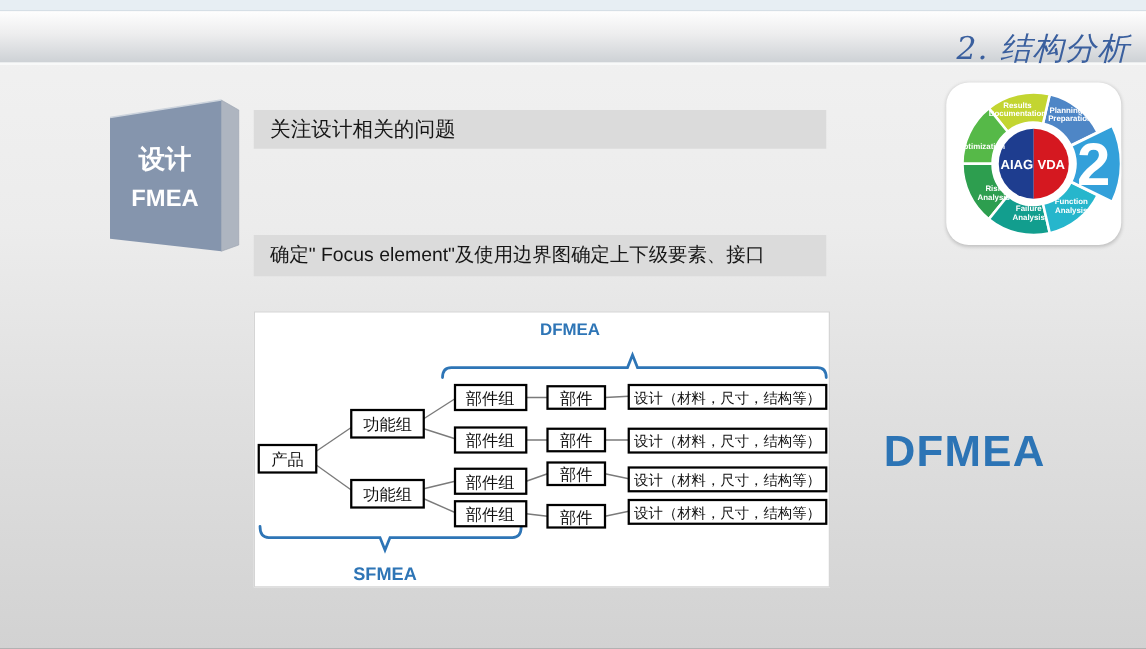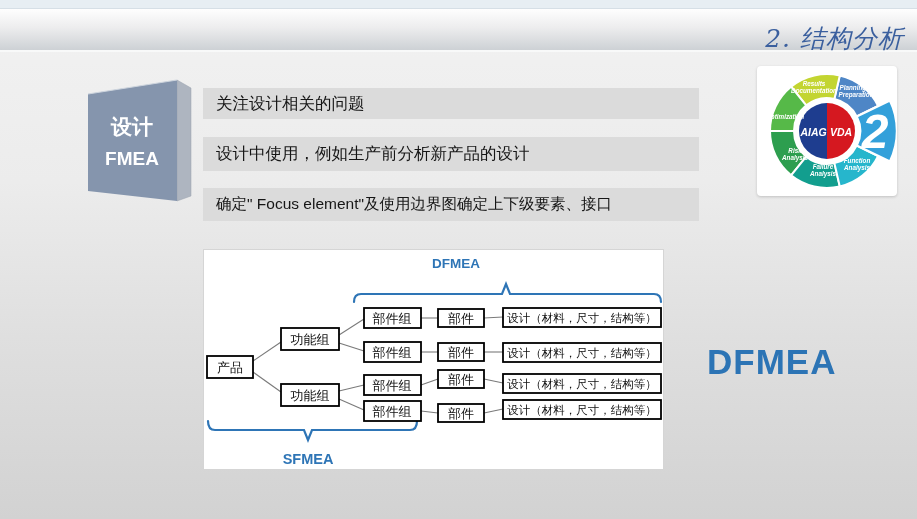--- a/index.html
+++ b/index.html
@@ -5,27 +5,27 @@
   html,body{margin:0;padding:0;background:#888;}
   .slide{position:relative;width:917px;height:519px;overflow:hidden;
     font-family:"Liberation Sans","DejaVu Sans",sans-serif;
     background:linear-gradient(180deg,#f2f2f2 0%,#ececec 35%,#dfdfdf 65%,#d2d2d2 100%);}
   .top-strip{position:absolute;left:0;top:0;width:100%;height:8px;background:#e7eef3;border-bottom:1px solid #d6dfe6;}
   .header-band{position:absolute;left:0;top:9px;width:100%;height:41px;
     background:linear-gradient(180deg,#fefefe 0%,#ededee 45%,#cdd1d5 100%);border-bottom:2px solid #f8f9f9;}
   .slide-title{position:absolute;right:13px;top:12px;font-family:"DejaVu Serif","Liberation Serif",serif;
     font-style:italic;font-size:25px;color:#3a5f9e;letter-spacing:1px;white-space:nowrap;margin-top:10px;}
   .book{position:absolute;left:80px;top:72px;}
-  .bullet{position:absolute;left:203px;width:496px;background:#dbdbdb;color:#161616;
+  .bullet{position:absolute;left:203px;width:458px;background:#dbdbdb;color:#161616;
     font-size:16.5px;display:flex;align-items:center;padding-left:13px;box-sizing:border-box;white-space:nowrap;}
   .b1{top:88px;height:31px}
   .b2{top:137px;height:34px}
   .b3{top:188px;height:33px;font-size:15.5px}
   .wheel-card{position:absolute;left:757px;top:66px;width:140px;height:130px;background:#ffffff;
-    border-radius:4px;box-shadow:0 1px 3px rgba(0,0,0,.18);font-style:italic;}
+    border-radius:18px;box-shadow:0 1px 3px rgba(0,0,0,.18);}
   .panel{position:absolute;left:203px;top:249px;width:461px;height:221px;background:#ffffff;
     border:1px solid #d5d5d5;box-sizing:border-box;}
   .dfmea-big{position:absolute;left:707px;top:342px;font-size:35px;font-weight:bold;color:#2c74b5;letter-spacing:1px;}
   .dg-text{font-family:"Liberation Serif","DejaVu Serif",serif;fill:#111;}
   .wheel-label{fill:#ffffff;font-weight:bold;font-size:6.3px;font-family:"Liberation Sans","DejaVu Sans",sans-serif;}
 </style>
 </head>
 <body>
 
 <div class="slide">
@@ -36,21 +36,20 @@
 
   <svg class="book" width="115" height="138" viewBox="0 0 115 138">
     <polygon points="97,8 111,16 111,124 97,129" stroke="#9aa2af" stroke-width="0.5" fill="#aeb5c0"></polygon>
     <polygon points="8,22 97,8 97,129 8,119" fill="#8595ad"></polygon>
     <line x1="8" y1="22" x2="97" y2="8" stroke="#cdd4dd" stroke-width="1.2"></line>
     <text x="52" y="62" text-anchor="middle" font-size="21" font-weight="bold" fill="#ffffff">设计</text>
     <text x="52" y="93" text-anchor="middle" font-size="19" font-weight="bold" fill="#ffffff">FMEA</text>
   </svg>
 
   <div class="bullet b1">关注设计相关的问题</div>
-  <div class="bullet b2">设计中使用，例如生产前分析新产品的设计</div>
   <div class="bullet b3">确定" Focus element"及使用边界图确定上下级要素、接口</div>
 
   <div class="wheel-card">
     <svg width="140" height="130" viewBox="-70 -65 140 130">
       <path d="M 29.7,-14.5 L 51.2,-25.0 A 57,57 0 0 0 12.8,-55.5 L 7.4,-32.1 A 33,33 0 0 1 29.7,-14.5 Z" stroke="#fff" stroke-width="2" fill="#4e86c6"></path>
       <path d="M 7.4,-32.1 L 12.8,-55.5 A 57,57 0 0 0 -35.9,-44.3 L -20.8,-25.6 A 33,33 0 0 1 7.4,-32.1 Z" stroke="#fff" stroke-width="2" fill="#c3d531"></path>
       <path d="M -20.8,-25.6 L -35.9,-44.3 A 57,57 0 0 0 -57,0 L -33,0 A 33,33 0 0 1 -20.8,-25.6 Z" stroke="#fff" stroke-width="2" fill="#56b948"></path>
       <path d="M -33,0 L -57,0 A 57,57 0 0 0 -35.9,44.3 L -20.8,25.6 A 33,33 0 0 1 -33,0 Z" stroke="#fff" stroke-width="2" fill="#2d9e4f"></path>
       <path d="M -20.8,25.6 L -35.9,44.3 A 57,57 0 0 0 12.8,55.5 L 7.4,32.1 A 33,33 0 0 1 -20.8,25.6 Z" stroke="#fff" stroke-width="2" fill="#129e8e"></path>
       <path d="M 7.4,32.1 L 12.8,55.5 A 57,57 0 0 0 51.2,25.0 L 29.7,14.5 A 33,33 0 0 1 7.4,32.1 Z" stroke="#fff" stroke-width="2" fill="#26b6cc"></path>

